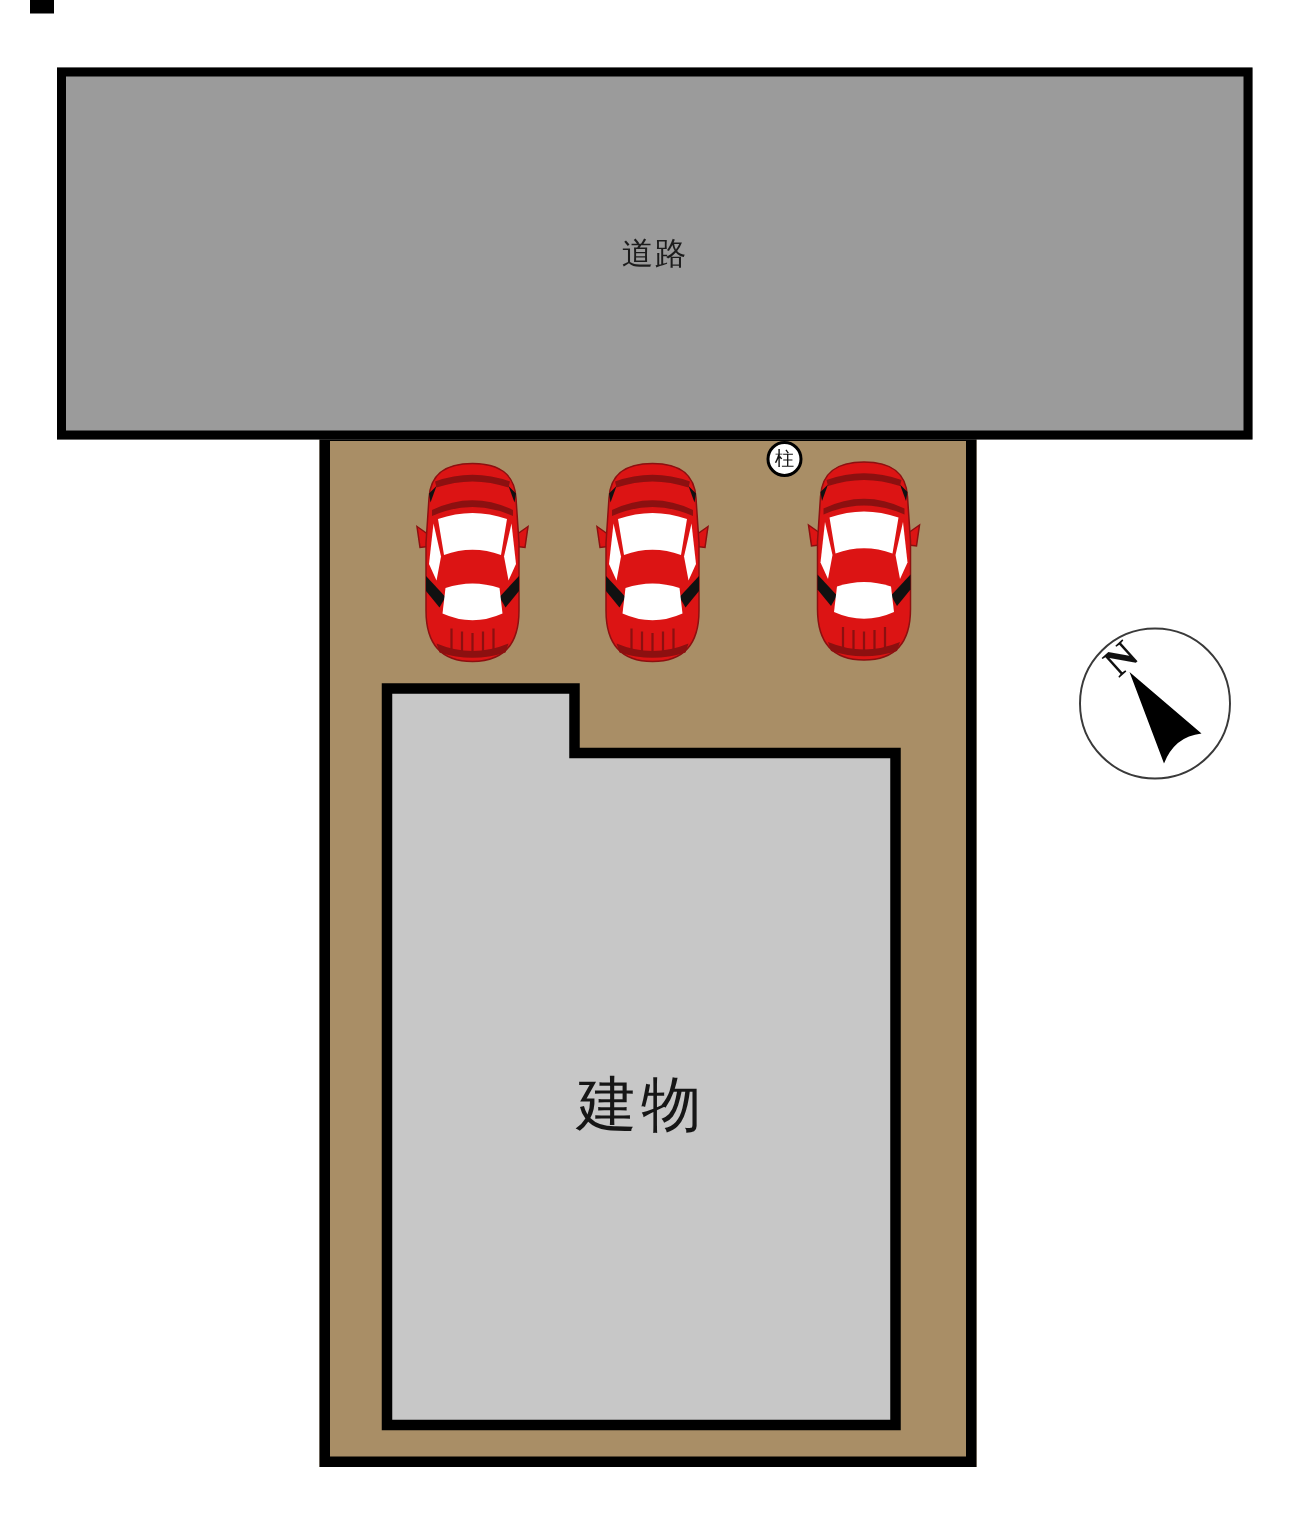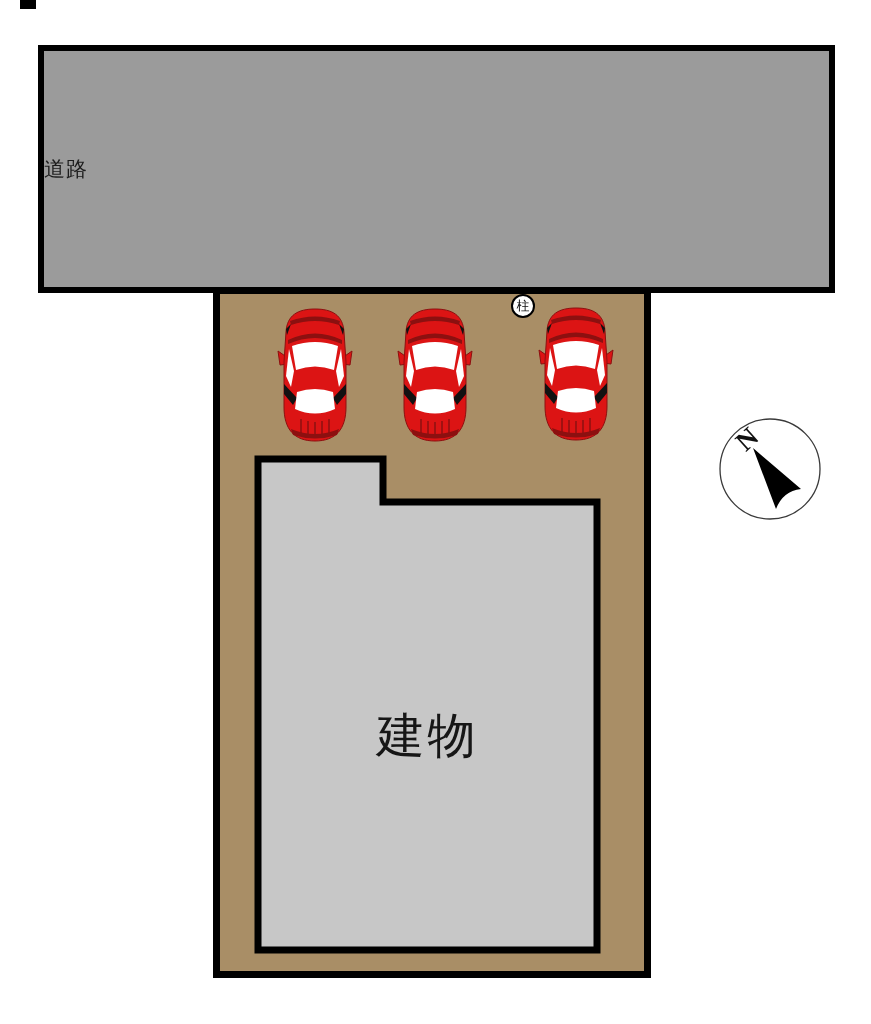--- a/index.html
+++ b/index.html
@@ -29,38 +29,38 @@
     background: var(--lot-fill, #a98e66);
     border: 7px solid var(--outline, #000000);
   }
 
   
   #road {
     left: 38px; top: 45px; width: 797px; height: 248px;
     box-sizing: border-box;
     background: var(--road-fill, #9b9b9b);
     border: 6px solid var(--outline, #000000);
-    display: flex; align-items: center; 
+    display: flex; align-items: center; justify-content: center;
   }
   #road .label {
     font-size: 21px; color: #1c1c1c; letter-spacing: 1px;
   }
 
   
   #building-svg { left: 250px; top: 451px; width: 355px; height: 507px; }
   #building-svg polygon {
     fill: var(--building-fill, #c7c7c7);
     stroke: var(--outline, #000000);
     stroke-width: 7;
     stroke-linejoin: miter;
   }
   #building-label {
     left: 250px; top: 708px; width: 355px; height: 56px;
     display: flex; align-items: center; justify-content: center;
-    font-size: 48px; color: #161616; letter-spacing: 3px; font-family: Liberation Serif, serif;
+    font-size: 40px; color: #161616; letter-spacing: 3px; font-family: Liberation Serif, serif;
   }
 
   
   .car { width: 76px; height: 136px; }
   #car-1 { left: 277px; top: 307px; }
   #car-2 { left: 397px; top: 307px; }
   #car-3 { left: 538px; top: 306px; }
 
   
   #pillar {

